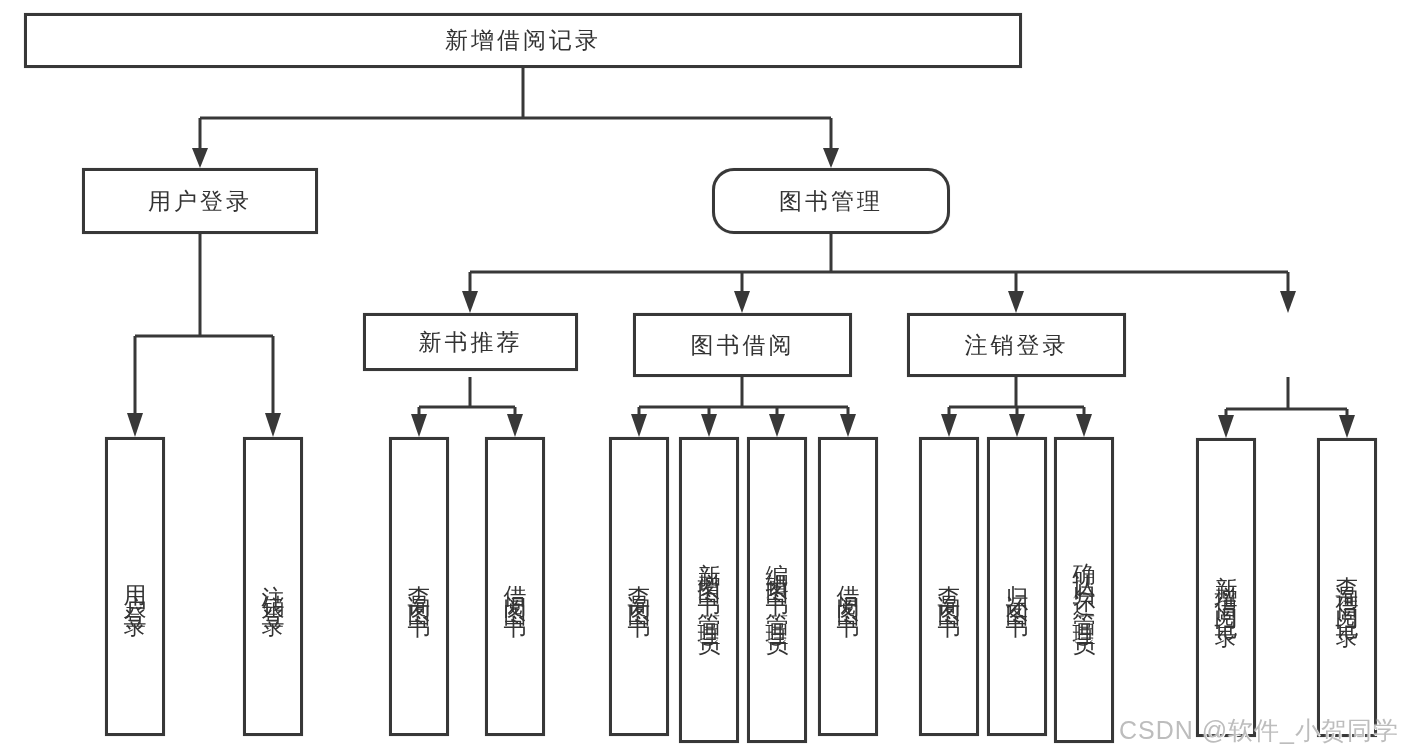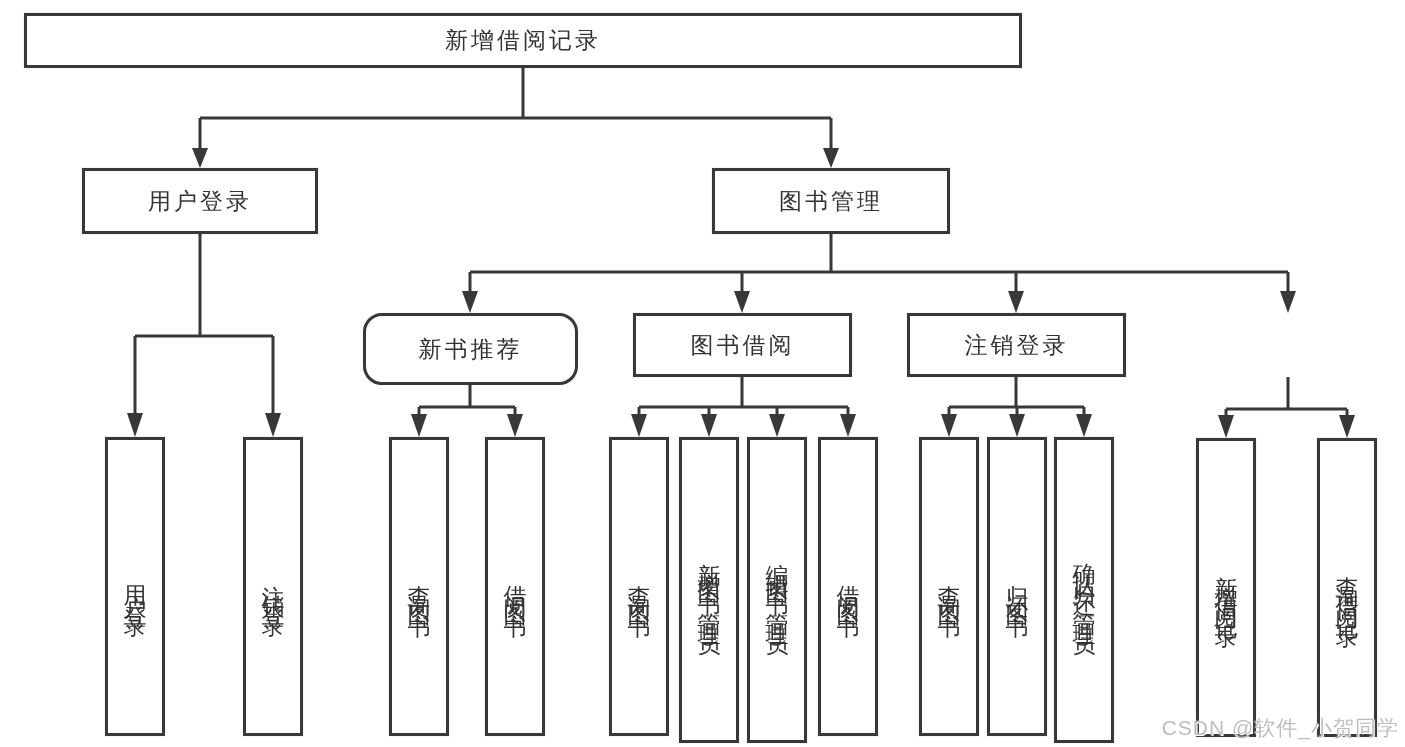--- a/index.html
+++ b/index.html
@@ -21,21 +21,21 @@
     position:absolute;background:#fff;border:3px solid var(--boxborder);
     display:flex;align-items:center;justify-content:center;box-sizing:border-box;
     box-shadow:0 0 1px rgba(0,0,0,.25);
   }
   .hlabel{font-size:23px;letter-spacing:3px;white-space:nowrap;line-height:1;}
   .leaf .vlabel{
     writing-mode:vertical-rl;text-orientation:mixed;
     font-size:23px;letter-spacing:10px;line-height:1;white-space:nowrap;
   }
   .watermark{
-    position:absolute;top:714px;right:6px;font-size:21px;letter-spacing:1px;
+    position:absolute;top:714px;right:6px;font-size:25px;letter-spacing:1px;
     color:var(--watermark);text-shadow:0 0 2px #fff,1px 1px 0 #fff;white-space:nowrap;
   }
 </style>
 </head>
 <body>
 
 <div class="stage">
 
   <svg class="connectors" width="1405" height="747" viewBox="0 0 1405 747">
 
@@ -73,25 +73,25 @@
     <polygon points="1339,415 1355,415 1347,438"></polygon>
   </svg>
 
   <div class="node" style="left:24px;top:13px;width:998px;height:55px;">
     <span class="hlabel">新增借阅记录</span>
   </div>
 
   <div class="node" style="left:82px;top:168px;width:236px;height:66px;">
     <span class="hlabel">用户登录</span>
   </div>
-  <div class="node" style="left:712px;top:168px;width:238px;height:66px;">
+  <div class="node" style="left:712px;top:168px;width:238px;height:66px;border-radius:22px;">
     <span class="hlabel">图书管理</span>
   </div>
 
-  <div class="node" style="left:363px;top:313px;width:215px;height:72px;border-radius:19px;">
+  <div class="node" style="left:363px;top:313px;width:215px;height:58px;">
     <span class="hlabel">新书推荐</span>
   </div>
   <div class="node" style="left:633px;top:313px;width:219px;height:64px;">
     <span class="hlabel">图书借阅</span>
   </div>
   <div class="node" style="left:907px;top:313px;width:219px;height:64px;">
     <span class="hlabel">注销登录</span>
   </div>
 
   <div class="node leaf" style="left:105px;top:437px;width:60px;height:299px;">

